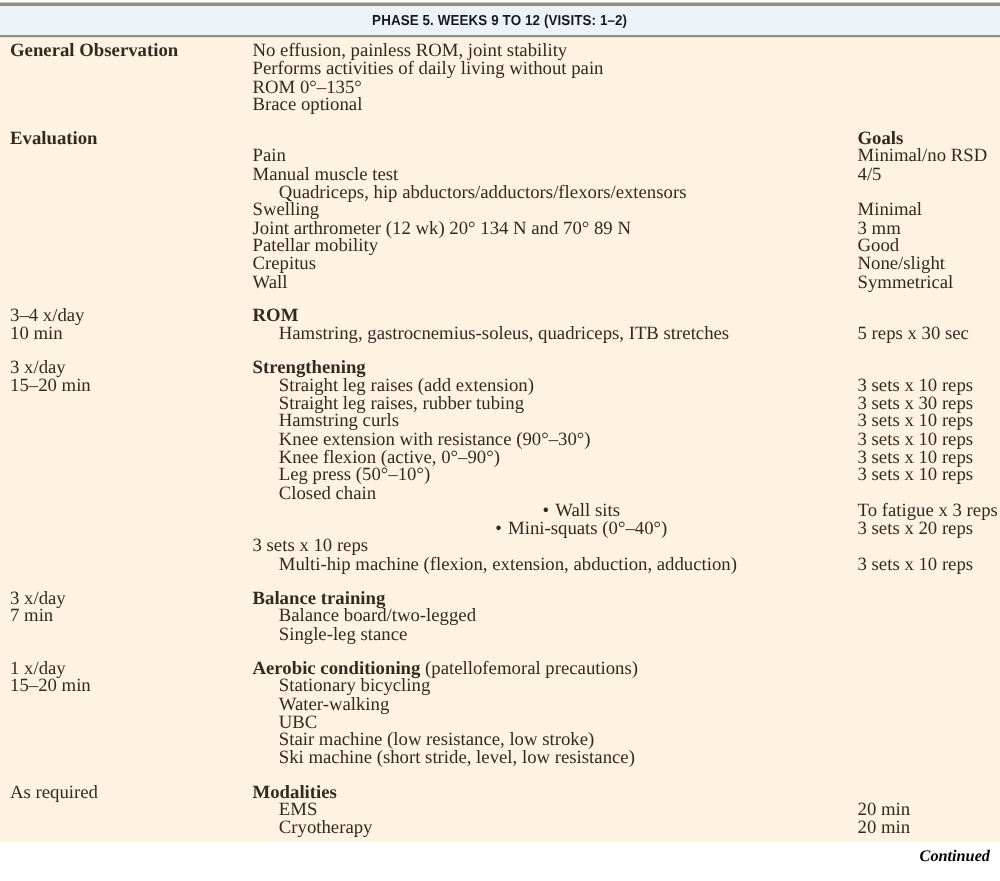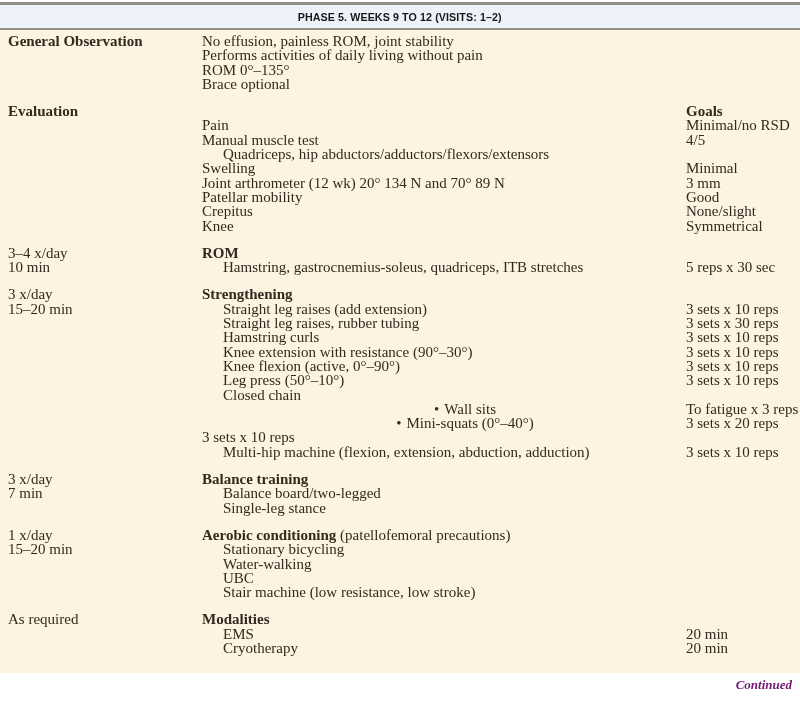--- a/index.html
+++ b/index.html
@@ -24,21 +24,21 @@
   .section{margin-top:13px;}
   .section:first-child{margin-top:0;}
   .row{display:grid;grid-template-columns:194px 484px 1fr;padding:0 8px;}
   .cell{white-space:nowrap;}
   .b{font-weight:700;}
   .ind1{padding-left:21px;}
   .ind2{padding-left:42px;text-align:center;}
   .bullet{margin-right:5px;}
   .footer{
     text-align:right;padding-right:8px;margin-top:4px;
-    font-size:13px;font-style:italic;font-weight:700;color:#701a75;
+    font-size:13px;font-style:italic;font-weight:700;color:#000000;
   }
 </style>
 </head>
 <body>
 
 <div class="page">
   <div class="table-wrap">
     <div class="rule"></div>
     <div class="header-band">
       <div class="title">PHASE 5. WEEKS 9 TO 12 (VISITS: 1–2)</div>
@@ -103,21 +103,21 @@
             <div class="cell"><span>Patellar mobility</span></div>
             <div class="cell">Good</div>
           </div>
           <div class="row">
             <div class="cell"></div>
             <div class="cell"><span>Crepitus</span></div>
             <div class="cell">None/slight</div>
           </div>
           <div class="row">
             <div class="cell"></div>
-            <div class="cell"><span>Knee</span></div>
+            <div class="cell"><span>Wall</span></div>
             <div class="cell">Symmetrical</div>
           </div>
         </div>
         <div class="section">
           <div class="row">
             <div class="cell">3–4 x/day</div>
             <div class="cell"><span class="b">ROM</span></div>
             <div class="cell"></div>
           </div>
           <div class="row">
@@ -221,20 +221,25 @@
             <div class="cell"></div>
           </div>
           <div class="row">
             <div class="cell"></div>
             <div class="cell ind1"><span>UBC</span></div>
             <div class="cell"></div>
           </div>
           <div class="row">
             <div class="cell"></div>
             <div class="cell ind1"><span>Stair machine (low resistance, low stroke)</span></div>
+            <div class="cell"></div>
+          </div>
+          <div class="row">
+            <div class="cell"></div>
+            <div class="cell ind1"><span>Ski machine (short stride, level, low resistance)</span></div>
             <div class="cell"></div>
           </div>
         </div>
         <div class="section">
           <div class="row">
             <div class="cell">As required</div>
             <div class="cell"><span class="b">Modalities</span></div>
             <div class="cell"></div>
           </div>
           <div class="row">

